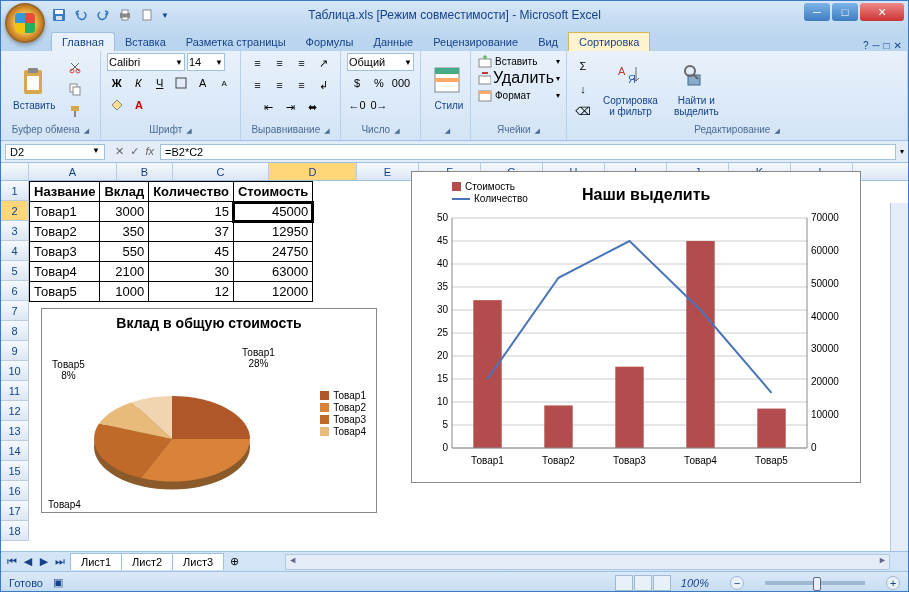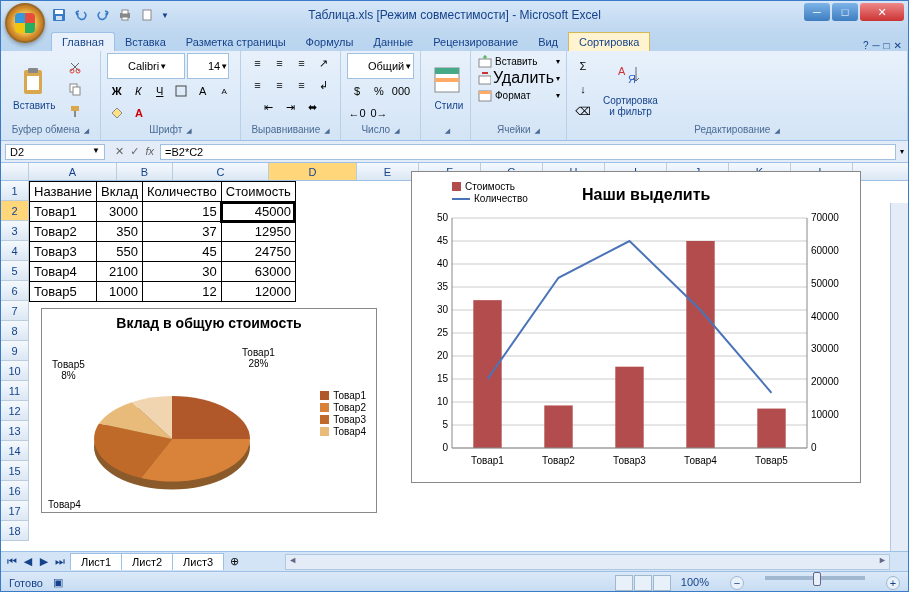--- a/index.html
+++ b/index.html
@@ -31,21 +31,21 @@
 .group { border-right:1px solid #b8d0e8; padding:2px 6px; display:flex; flex-direction:column; position:relative; }
 .group-body { flex:1; display:flex; align-items:center; gap:4px; }
 .group-label { text-align:center; font-size:10px; color:#4a6b94; height:14px; }
 .group-label::after { content:"◢"; font-size:7px; margin-left:4px; color:#4a6b94; }
 .big-btn { display:flex; flex-direction:column; align-items:center; gap:2px; padding:2px 6px; }
 .big-btn .icn { width:32px; height:32px; }
 .big-btn span { font-size:10px; color:#15428b; text-align:center; line-height:11px; }
 .small-col { display:flex; flex-direction:column; gap:2px; }
 .small-row { display:flex; gap:2px; align-items:center; }
 .small-btn { width:20px; height:20px; display:flex; align-items:center; justify-content:center; font-size:11px; }
-.combo { height:26px; border:1px solid #a0c0e0; background:#fff; font-size:11px; padding:0 20px; display:flex; align-items:center; justify-content:space-between; }
+.combo { height:18px; border:1px solid #a0c0e0; background:#fff; font-size:11px; padding:0 1px; display:flex; align-items:center; justify-content:space-between; }
 
 svg { display:block; }
 
 
 .fbar { height:22px; background:#e4ecf7; display:flex; align-items:center; border-bottom:1px solid #9cc0e6; font-size:11px; }
 .namebox { width:100px; background:#fff; border:1px solid #a0c0e0; padding:1px 4px; margin:0 4px; display:flex; justify-content:space-between; }
 .fx-btns { display:flex; gap:6px; padding:0 6px; color:#666; }
 .fx-input { flex:1; background:#fff; border:1px solid #a0c0e0; padding:1px 4px; }
 
 
@@ -53,21 +53,21 @@
 .col-headers { display:flex; height:18px; background:linear-gradient(#f5f9fd,#dbe7f4); border-bottom:1px solid #9cc0e6; }
 .corner { width:28px; border-right:1px solid #bcd; }
 .ch { border-right:1px solid #bcd; text-align:center; font-size:11px; color:#15428b; line-height:18px; }
 .ch.sel { background:#ffd77a; }
 .row-headers { position:absolute; left:0; top:18px; width:28px; }
 .rh { height:20px; border-bottom:1px solid #bcd; border-right:1px solid #bcd; text-align:center; font-size:11px; color:#15428b; line-height:20px; background:linear-gradient(#f5f9fd,#dbe7f4); }
 .rh.sel { background:#ffd77a; }
 .cells { position:absolute; left:28px; top:18px; }
 .data-table { position:absolute; left:0; top:0; border-collapse:collapse; }
 .data-table td, .data-table th { border:1px solid #000; padding:1px 4px; font-size:13px; height:20px; background:#fff; }
-.data-table th { font-weight:normal; text-align:left; }
+.data-table th { font-weight:bold; text-align:left; }
 .data-table td.num { text-align:right; }
 .active-cell { outline:3px solid #000; outline-offset:-2px; }
 
 
 .chart-box { position:absolute; background:#fff; border:1px solid #888; }
 .chart-pie { left:40px; top:145px; width:336px; height:205px; }
 .chart-combo { left:410px; top:8px; width:450px; height:312px; }
 .chart-title { text-align:center; font-weight:bold; font-size:14px; padding:6px; }
 .legend-item { display:flex; align-items:center; gap:4px; font-size:10px; margin:1px 0; }
 .swatch { width:9px; height:9px; }
@@ -80,21 +80,21 @@
 .st.active { font-weight:normal; background:#fff; }
 .hscroll { flex:1; margin:0 18px 0 40px; height:16px; background:#e4ecf7; border:1px solid #b0c8e0; position:relative; }
 .hscroll::before { content:"◄"; position:absolute; left:2px; font-size:9px; color:#668; }
 .hscroll::after { content:"►"; position:absolute; right:2px; font-size:9px; color:#668; }
 .vscroll { position:absolute; right:0; top:40px; bottom:0; width:18px; background:#e4ecf7; border-left:1px solid #b0c8e0; }
 
 .status { height:22px; background:linear-gradient(#dbe9f8,#c5dbf2); display:flex; align-items:center; font-size:11px; padding:0 8px; color:#15428b; border-top:1px solid #9cc0e6; }
 .status .spacer { flex:1; }
 .view-btns { display:flex; gap:1px; }
 .view-btn { width:18px; height:16px; border:1px solid #a0b8d0; background:#e8f0fa; }
-.zoom { display:flex; align-items:flex-start; gap:21px; margin-left:10px; }
+.zoom { display:flex; align-items:center; gap:21px; margin-left:10px;font-style:italic; }
 .zoom-slider { width:100px; height:4px; background:#a0b8d0; position:relative; }
 .zoom-slider::after { content:""; position:absolute; left:48%; top:-4px; width:6px; height:12px; background:#e8f0fa; border:1px solid #668; border-radius:2px; }
 .zoom-btn { width:14px; height:14px; border:1px solid #a0b8d0; border-radius:7px; text-align:center; line-height:12px; background:#e8f0fa; }
 </style>
 </head>
 <body>
 
 <div class="titlebar">
   <div class="office-btn"></div>
   <div class="qat">
@@ -328,20 +328,31 @@
       <div class="big-btn">
         <div class="icn">
             <svg width="28" height="28">
               <text x="4" y="14" font-size="11" fill="#c33">А</text>
               <text x="14" y="22" font-size="11" fill="#36c">Я</text>
               <path d="M22 6 L22 20 M19 17 L22 20 L25 17" stroke="#666" fill="none"></path>
             </svg>
           </div>
         <span style="white-space:pre">Сортировка
 и фильтр</span>
+      </div>
+      <div class="big-btn">
+        <div class="icn">
+            <svg width="28" height="28">
+              <rect x="8" y="14" width="12" height="10" fill="#8ac" stroke="#468"></rect>
+              <circle cx="10" cy="10" r="5" fill="none" stroke="#666" stroke-width="2"></circle>
+              <path d="M13 13 L18 18" stroke="#666" stroke-width="2"></path>
+            </svg>
+          </div>
+        <span style="white-space:pre">Найти и
+выделить</span>
       </div>
     </div>
     <div class="group-label">Редактирование</div>
   </div>
 </div>
 
 <div class="fbar">
   <div class="namebox">
       <span>D2</span>
       <span style="font-size:8px">▼</span>

